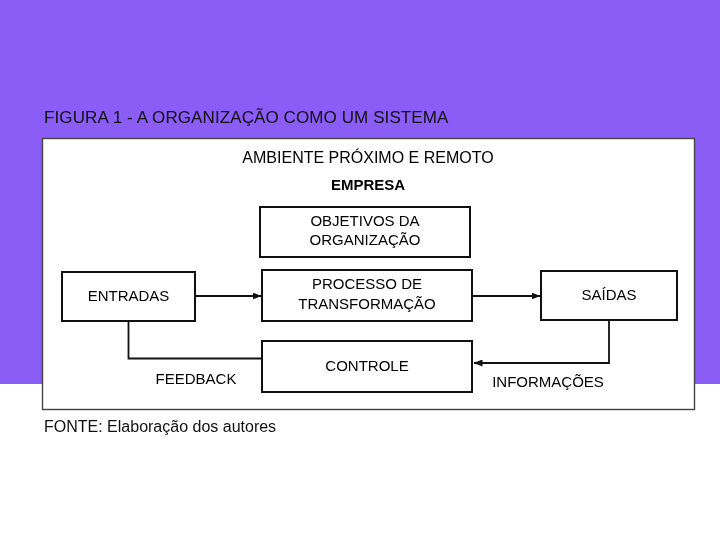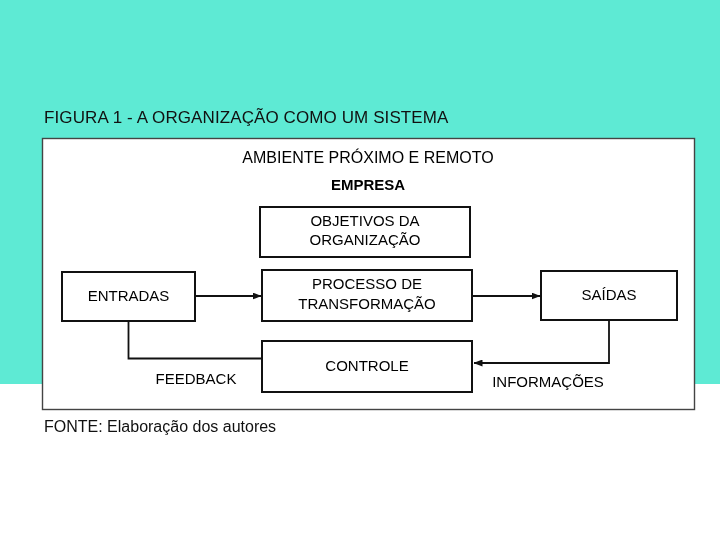--- a/index.html
+++ b/index.html
@@ -12,21 +12,21 @@
     width: 720px;
     height: 540px;
     font-family: "Liberation Sans", sans-serif;
     color: #000000;
     overflow: hidden;
   }
   #page {
     position: relative;
     width: 720px;
     height: 384px;
-    background: #5eead4;
+    background: #8b5cf6;
     text-decoration: underline;
   }
   #figure-title {
     position: absolute;
     left: 44px;
     top: 108px;
     font-size: 17px;
     font-weight: 400;
     letter-spacing: 0.1px;
     color: #111111;

